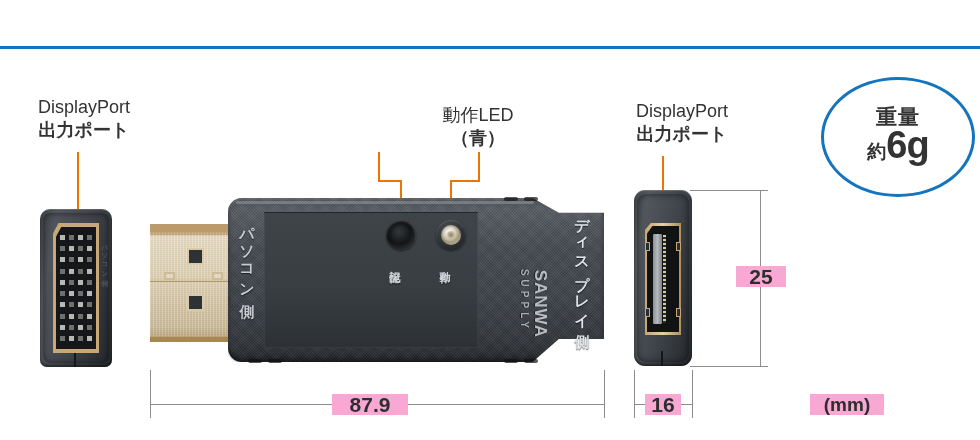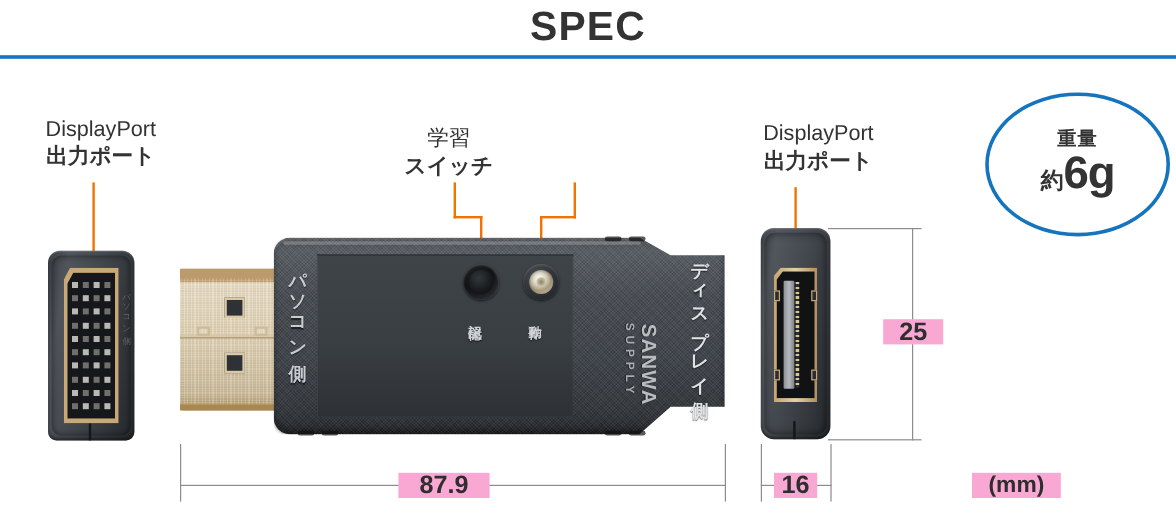--- a/index.html
+++ b/index.html
@@ -42,21 +42,21 @@
   .lead.h { height:2px; }
 
   
   #weight-badge {
     position:absolute; left:821px; top:77px; width:154px; height:120px;
     border:3px solid #1474bd; border-radius:50%;
     display:flex; flex-direction:column; align-items:center; justify-content:center;
     background:#fff;
   }
   #weight-badge .wlabel {
-    font-size:16px; font-weight:bold; color:#333; line-height:22px; letter-spacing:1px;
+    font-size:21px; font-weight:bold; color:#333; line-height:22px; letter-spacing:1px;
   }
   #weight-badge .wvalue {
     font-size:19px; font-weight:bold; color:#333; line-height:34px;
     display:flex; align-items:baseline;
   }
   #weight-badge .wvalue .big { font-size:38px; font-weight:bold; letter-spacing:-1px; }
 
   
 
   
@@ -258,37 +258,36 @@
   #dim-63-label { left:332px; top:394px; width:76px; font-size:21px; line-height:21px; }
   #dim-12-label { left:645px; top:394px; width:36px; font-size:21px; line-height:21px; }
   #dim-25-label { left:736px; top:266px; width:50px; font-size:21px; line-height:21px; }
   #unit-label   { left:810px; top:394px; width:74px; font-size:19px; line-height:21px; color:#2e2e2e; }
 </style>
 </head>
 <body>
 
 <div id="stage">
 
-  <div class="spec-title">SPEC</div>
   <div class="blue-rule"></div>
 
   <div class="callout jp" id="co-dp-in">
     <div class="l1">DisplayPort</div>
     <div class="l2">出力ポート</div>
   </div>
   <div class="lead v" style="left:77px; top:152px; height:66px;"></div>
 
-  <div class="callout jp" id="co-switch">
-    <div class="l1">学習</div>
-    <div class="l2">スイッチ</div>
-  </div>
   <div class="lead v" style="left:378px; top:152px; height:30px;"></div>
   <div class="lead h" style="left:378px; top:180px; width:24px;"></div>
   <div class="lead v" style="left:400px; top:180px; height:46px;"></div>
 
+  <div class="callout jp" id="co-led">
+    <div class="l1">動作LED</div>
+    <div class="l2">（青）</div>
+  </div>
   <div class="lead v" style="left:478px; top:152px; height:30px;"></div>
   <div class="lead h" style="left:450px; top:180px; width:30px;"></div>
   <div class="lead v" style="left:450px; top:180px; height:46px;"></div>
 
   <div class="callout jp" id="co-dp-out">
     <div class="l1">DisplayPort</div>
     <div class="l2">出力ポート</div>
   </div>
   <div class="lead v" style="left:662px; top:156px; height:70px;"></div>
 

